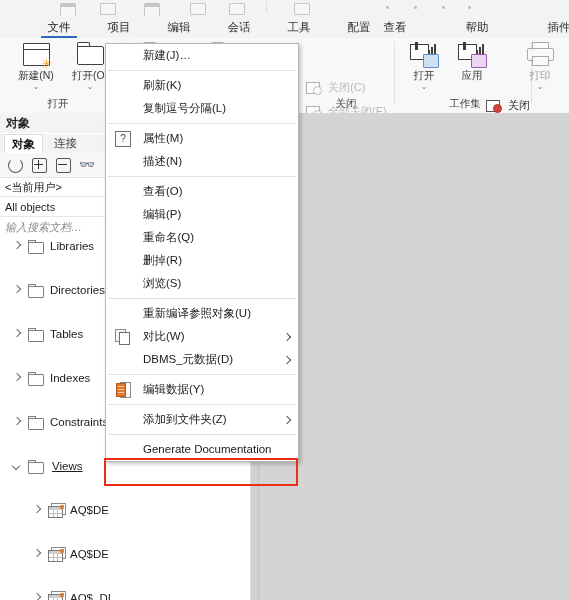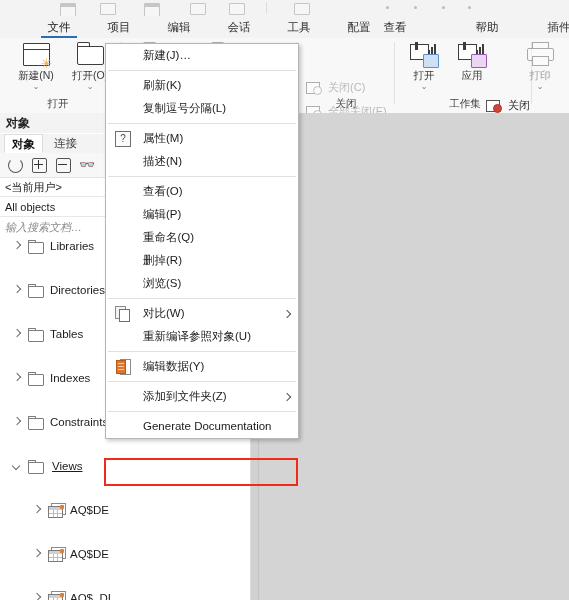--- a/index.html
+++ b/index.html
@@ -164,21 +164,21 @@
   </div>
 
   <div class="menubar">
     <div class="mi active" style="left:40px;width:38px;">文件</div>
     <div class="mi" style="left:100px;width:38px;">项目</div>
     <div class="mi" style="left:160px;width:38px;">编辑</div>
     <div class="mi" style="left:220px;width:38px;">会话</div>
     <div class="mi" style="left:280px;width:38px;">工具</div>
     <div class="mi" style="left:340px;width:38px;">配置</div>
     <div class="mi" style="left:376px;width:38px;">查看</div>
-    <div class="mi" style="left:468px;width:38px;">帮助</div>
+    <div class="mi" style="left:458px;width:38px;">帮助</div>
     <div class="mi" style="left:540px;width:38px;">插件</div>
   </div>
 
   <div class="ribbon">
 
     <div class="bigbtn" style="left:8px;">
       <div class="ico-window">
           <span class="w"></span>
           <span class="star">✳</span>
         </div>
@@ -433,31 +433,35 @@
     <div class="ctxitem">描述(N)</div>
     <div class="ctxsep"></div>
 
     <div class="ctxitem">查看(O)</div>
     <div class="ctxitem">编辑(P)</div>
     <div class="ctxitem">重命名(Q)</div>
     <div class="ctxitem">删掉(R)</div>
     <div class="ctxitem">浏览(S)</div>
     <div class="ctxsep"></div>
 
+    <div class="ctxitem">重新编译参照对象(U)</div>
     <div class="ctxitem">
       <span class="ci">
           <span class="ci-cmp">
             <i class="p1"></i>
             <i class="p2"></i>
           </span>
         </span>
       <span>对比(W)</span>
       <span class="ctxarrow"></span>
     </div>
-    <div class="ctxitem">重新编译参照对象(U)</div>
+    <div class="ctxitem">
+      <span>DBMS_元数据(D)</span>
+      <span class="ctxarrow"></span>
+    </div>
     <div class="ctxsep"></div>
 
     <div class="ctxitem">
       <span class="ci">
           <span class="ci-data">
             <i class="sheet"></i>
             <i class="orange">
               <i style="top:2px;"></i>
               <i style="top:5px;"></i>
               <i style="top:8px;"></i>

